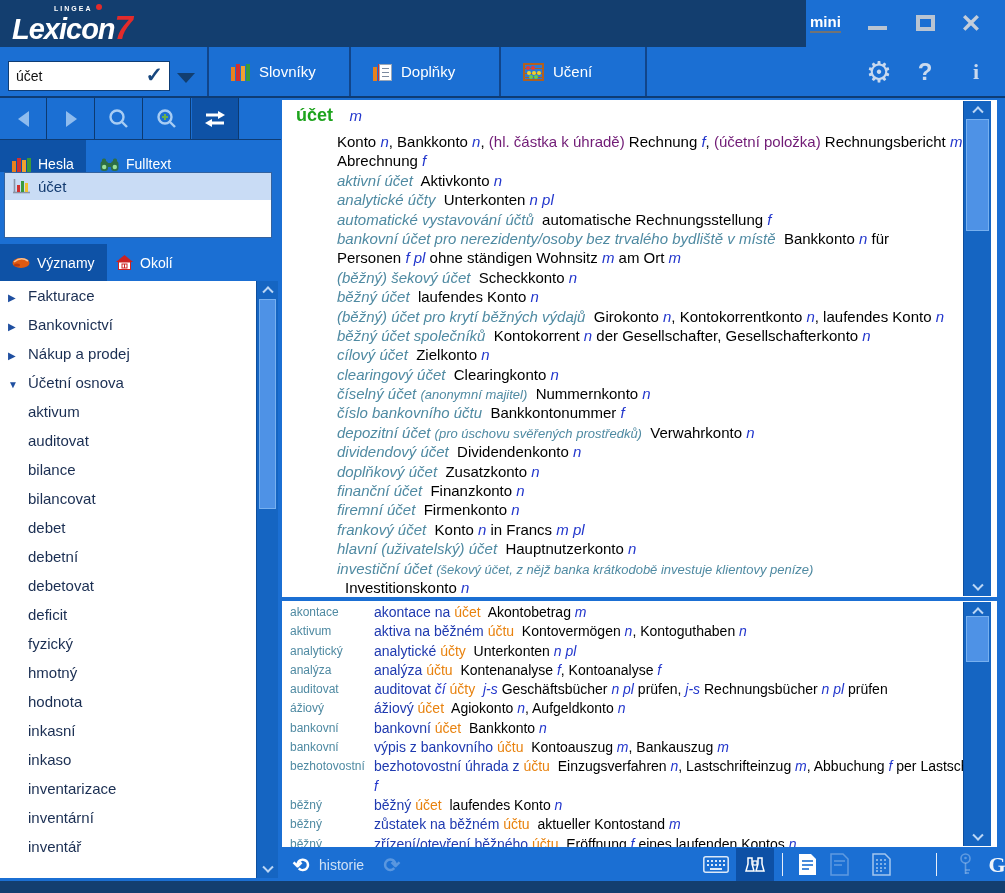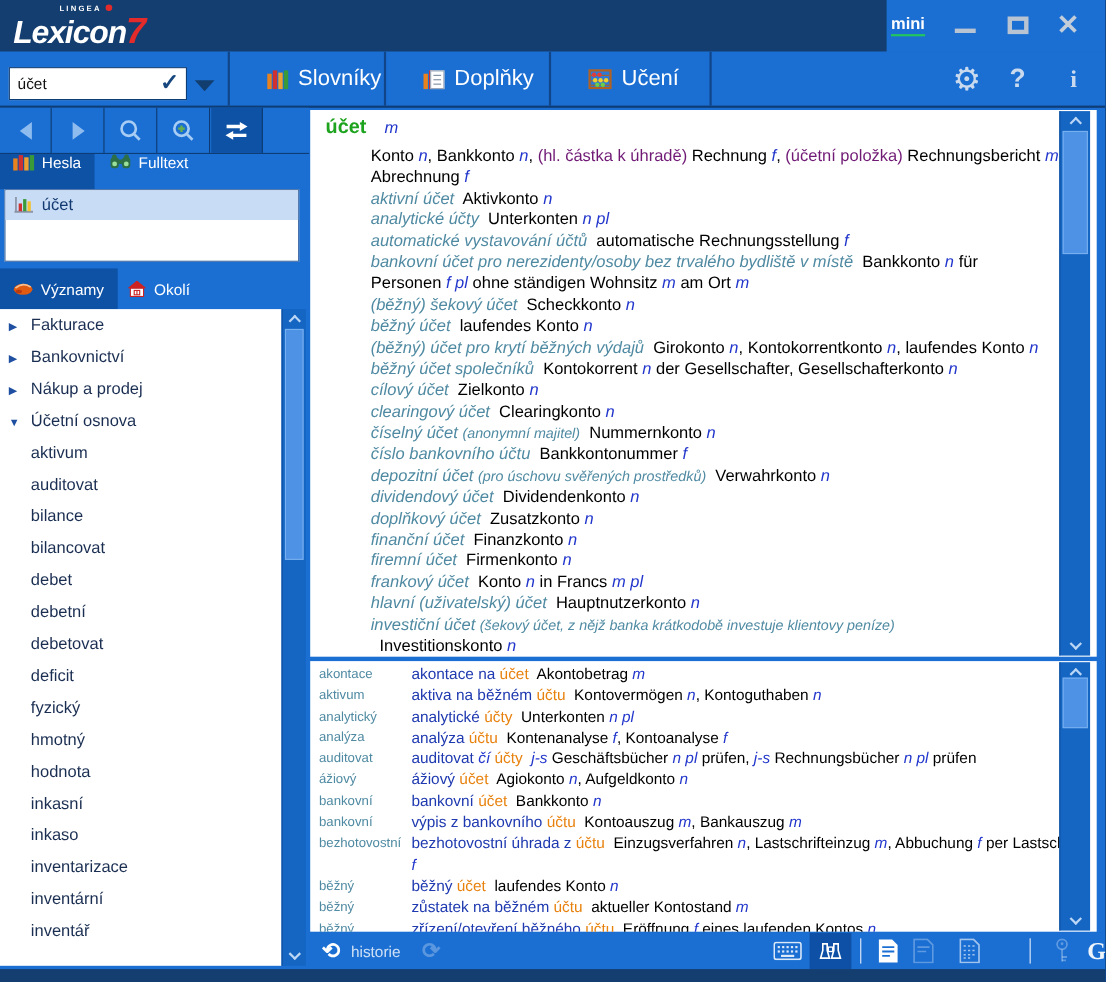--- a/index.html
+++ b/index.html
@@ -7,35 +7,35 @@
   body { font-family:"Liberation Sans", sans-serif; }
   .window { position:relative; width:1005px; height:893px; background:#1b6fd3; overflow:hidden; }
 
   
   .titlebar { position:absolute; left:0; top:0; width:806px; height:47px; background:#133e6f; }
   .logo { position:absolute; left:10px; top:3px; width:150px; height:42px; cursor:default; }
   .logo-small { position:absolute; left:44px; top:2px; color:#fff; font-size:7px; letter-spacing:2px; font-weight:bold; }
   .logo-dot { position:absolute; left:86px; top:1px; width:6px; height:6px; background:#e32b2b; border-radius:50%; }
   .logo-main { position:absolute; left:2px; top:6px; font-size:29px; font-weight:bold; font-style:italic; color:#ffffff; letter-spacing:-1px; }
   .logo-seven { color:#e32b2b; font-size:33px; }
-  .mini-link { position:absolute; left:810px; top:13px; color:#fff; font-size:15px; font-weight:bold; border-bottom:2px solid #22c55e; padding-bottom:1px; cursor:pointer; }
+  .mini-link { position:absolute; left:810px; top:13px; color:#fff; font-size:15px; font-weight:bold; border-bottom:2px solid #737373; padding-bottom:1px; cursor:pointer; }
   .winbtn { position:absolute; top:10px; width:30px; height:26px; display:flex; align-items:center; justify-content:center; cursor:pointer; }
   .btn-min { left:862px; } .btn-max { left:910px; } .btn-close { left:956px; }
   .glyph-min { width:19px; height:4px; background:#b9c4d2; margin-top:10px; }
   .glyph-max { width:19px; height:16px; border:4px solid #b9c4d2; }
   .glyph-close { color:#c3cdda; font-size:25px; font-weight:bold; line-height:22px; }
 
   
   .toolbar { position:absolute; left:0; top:47px; width:1005px; height:51px; background:#1b6fd3; border-bottom:2px solid #0e3c74; }
   .search-box { position:absolute; left:8px; top:14px; width:162px; height:30px; background:#fff; border:1px solid #0e3c74; }
   .search-input { position:absolute; left:0; top:0; width:130px; height:28px; border:none; outline:none; font-size:14px; padding-left:7px; color:#111; background:transparent; font-family:"Liberation Sans",sans-serif; }
   .search-check { position:absolute; right:6px; top:1px; color:#17477e; font-size:21px; font-weight:bold; }
   .search-drop { position:absolute; left:177px; top:26px; width:0; height:0; border-left:9px solid transparent; border-right:9px solid transparent; border-top:10px solid #123e6f; cursor:pointer; }
   .tb-sep { position:absolute; top:0; width:2px; height:49px; background:#11458a; }
-  .menu-tab { position:absolute; top:0; height:49px; display:flex; align-items:center; gap:9px; padding-left:34px; color:#fff; font-size:20px; cursor:pointer; }
+  .menu-tab { position:absolute; top:0; height:49px; display:flex; align-items:center; gap:9px; padding-left:22px; color:#fff; font-size:15px; cursor:pointer; }
   .tab-slovniky { left:209px; width:140px; }
   .tab-doplnky { left:351px; width:148px; }
   .tab-uceni { left:501px; width:144px; }
   .tb-right-icon { position:absolute; top:8px; height:34px; display:flex; align-items:center; justify-content:center; color:#c9d9ee; cursor:pointer; }
   .icon-gear { left:864px; width:30px; font-size:29px; }
   .icon-help { left:913px; width:24px; font-size:24px; font-weight:bold; }
   .icon-info { left:966px; width:20px; font-size:22px; font-weight:bold; font-family:"Liberation Serif",serif; }
 
   
   .books { display:flex; align-items:flex-end; gap:1px; height:19px; }
@@ -50,21 +50,21 @@
 
   
   .navrow { position:absolute; left:0; top:98px; width:281px; height:42px; background:#1b6fd3; border-bottom:1px solid #0e3c74; }
   .navbtn { position:absolute; top:0; width:47px; height:41px; border-right:1px solid #0d3a70; display:flex; align-items:center; justify-content:center; cursor:pointer; }
   .navbtn.active { background:#0e52a6; }
   .tri-left { width:0; height:0; border-top:8px solid transparent; border-bottom:8px solid transparent; border-right:11px solid #8fbcee; }
   .tri-right { width:0; height:0; border-top:8px solid transparent; border-bottom:8px solid transparent; border-left:11px solid #8fbcee; }
 
   
   .lp-tabs1 { position:absolute; left:0; top:140px; width:281px; height:32px; background:#1b6fd3; }
-  .lp-tab { position:absolute; top:0; height:32px; display:flex; align-items:flex-start; gap:7px; padding:0 12px; color:#fff; font-size:14px; cursor:pointer; }
+  .lp-tab { position:absolute; top:0; height:32px; display:flex; align-items:flex-end; gap:7px; padding:0 12px; color:#fff; font-size:14px; cursor:pointer; }
   .lp-tab.active { background:#0e52a6; }
   .headword-box { position:absolute; left:4px; top:172px; width:268px; height:66px; background:#fff; border:1px solid #33629f; }
   .hw-item { height:27px; display:flex; align-items:center; gap:8px; padding-left:8px; background:#c9dcf5; cursor:pointer; }
   .hw-label { color:#123a70; font-size:15px; }
   .lp-tabs2 { position:absolute; left:0; top:244px; width:281px; height:37px; background:#1b6fd3; }
   .lp-tab2 { position:absolute; top:4px; height:33px; display:flex; align-items:center; gap:7px; padding:0 12px; color:#fff; font-size:14px; cursor:pointer; }
   .lp-tab2.active { background:#0e52a6; }
   .tree-box { position:absolute; left:0; top:281px; width:256px; height:597px; background:#fff; overflow:hidden; }
   .tree-item { height:29px; line-height:29px; font-size:15px; color:#1a2e52; padding-left:8px; cursor:pointer; white-space:nowrap; }
   .tree-marker { display:inline-block; width:20px; color:#1f4fa0; font-size:10px; }

